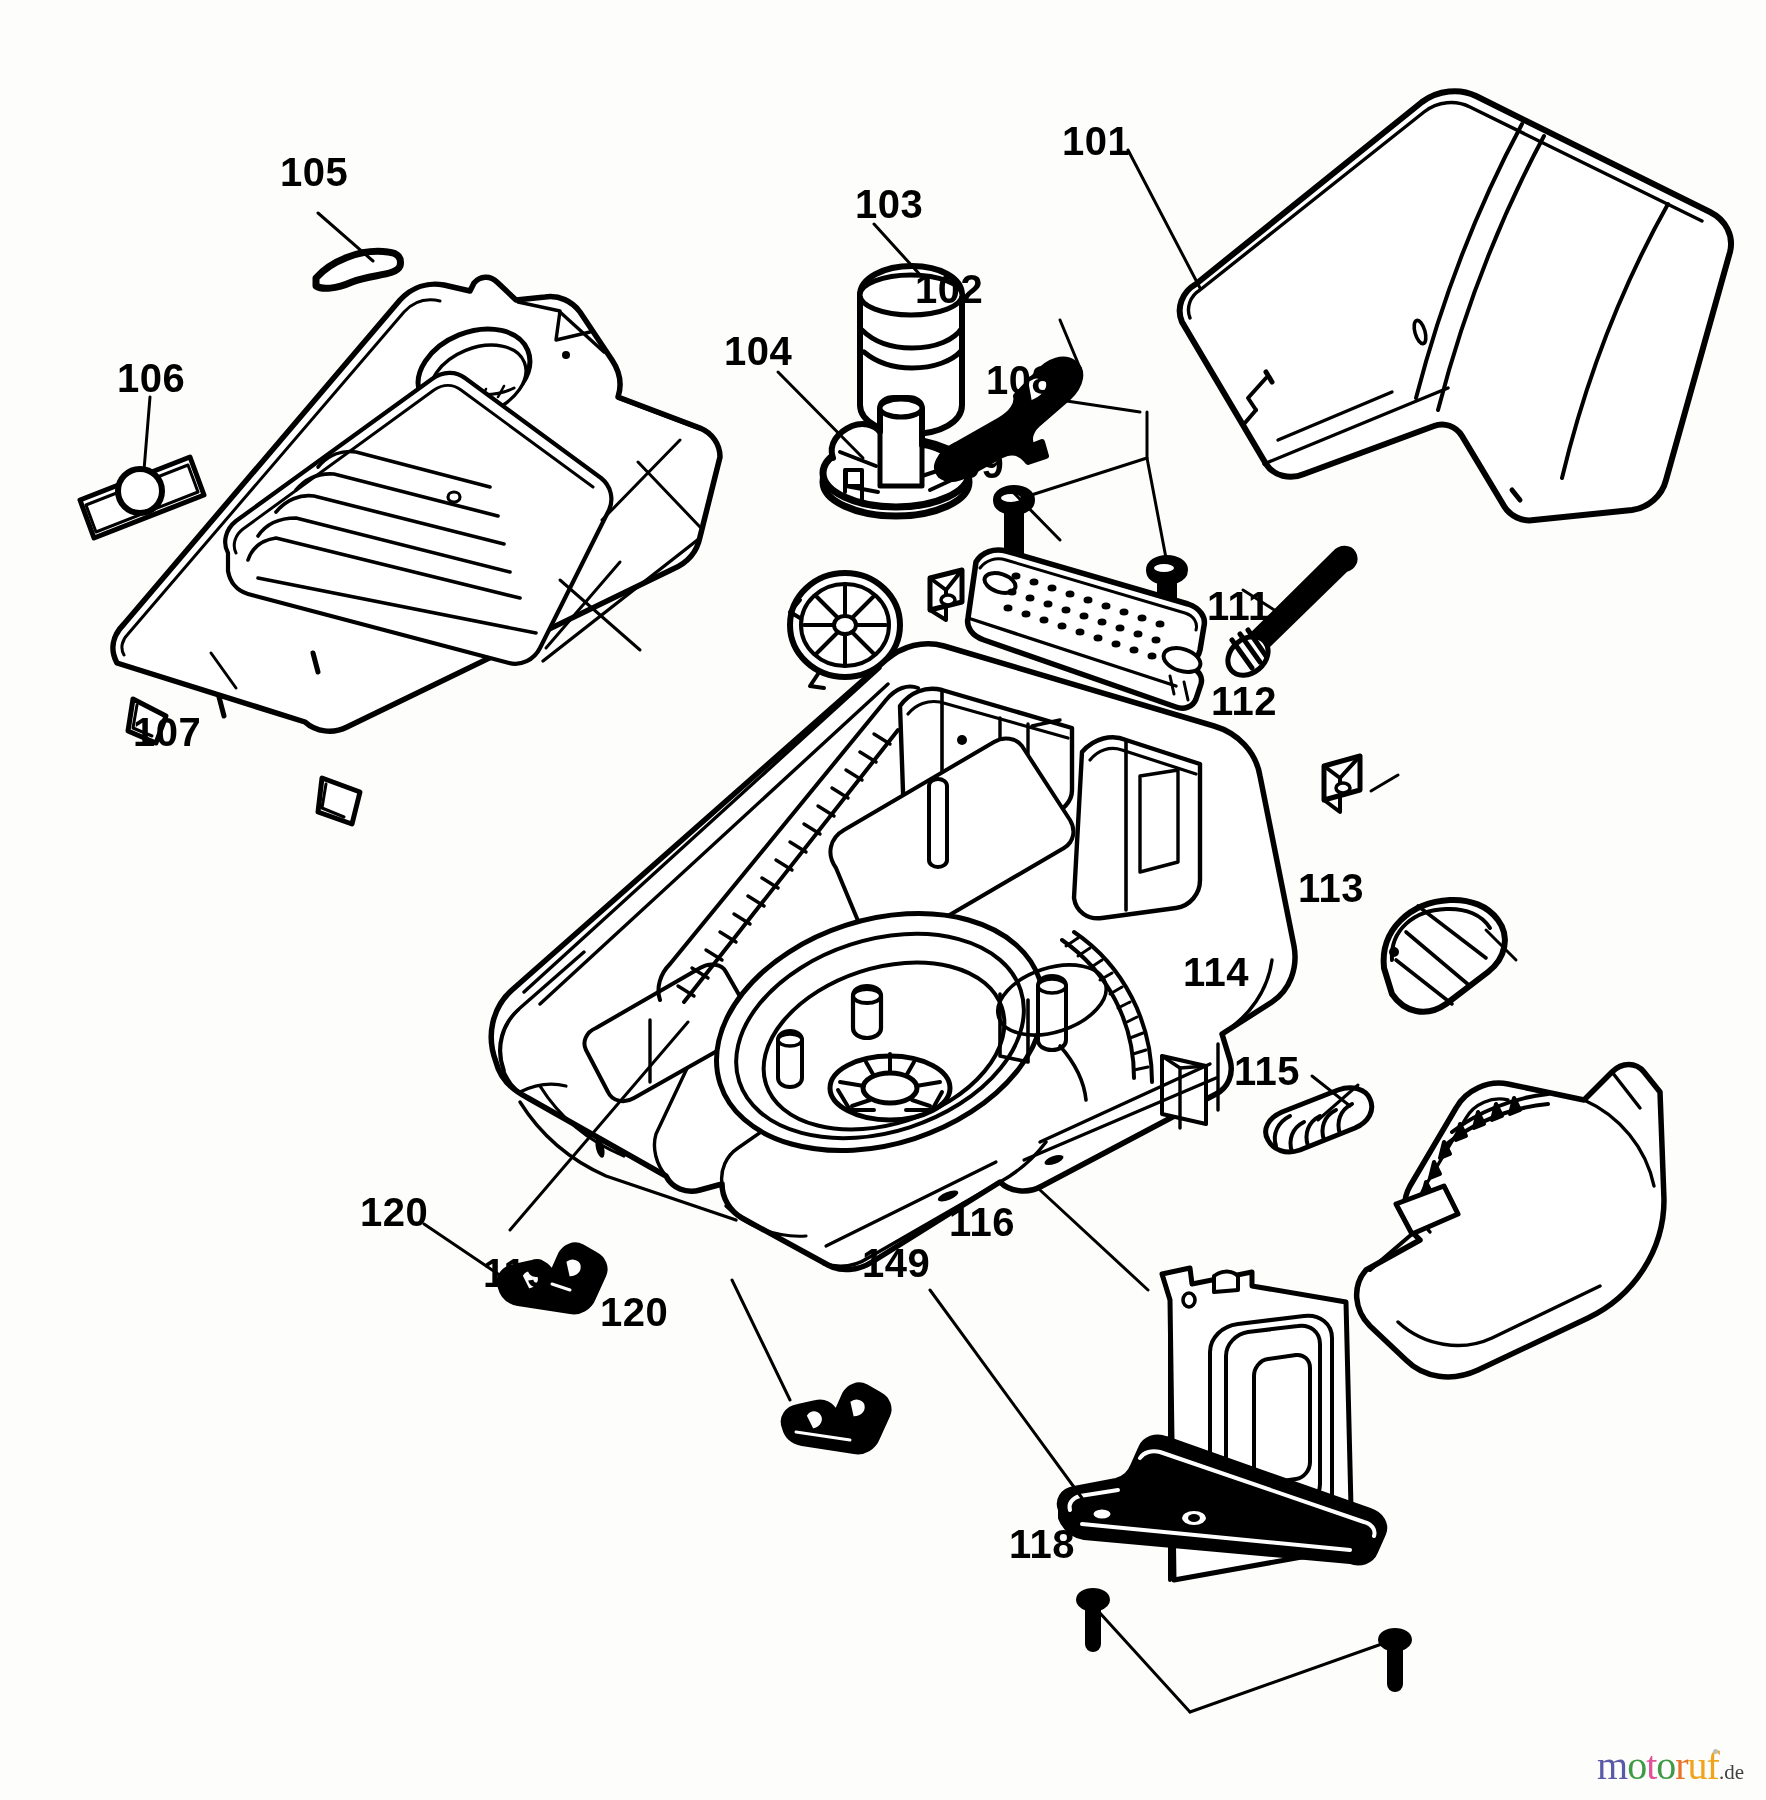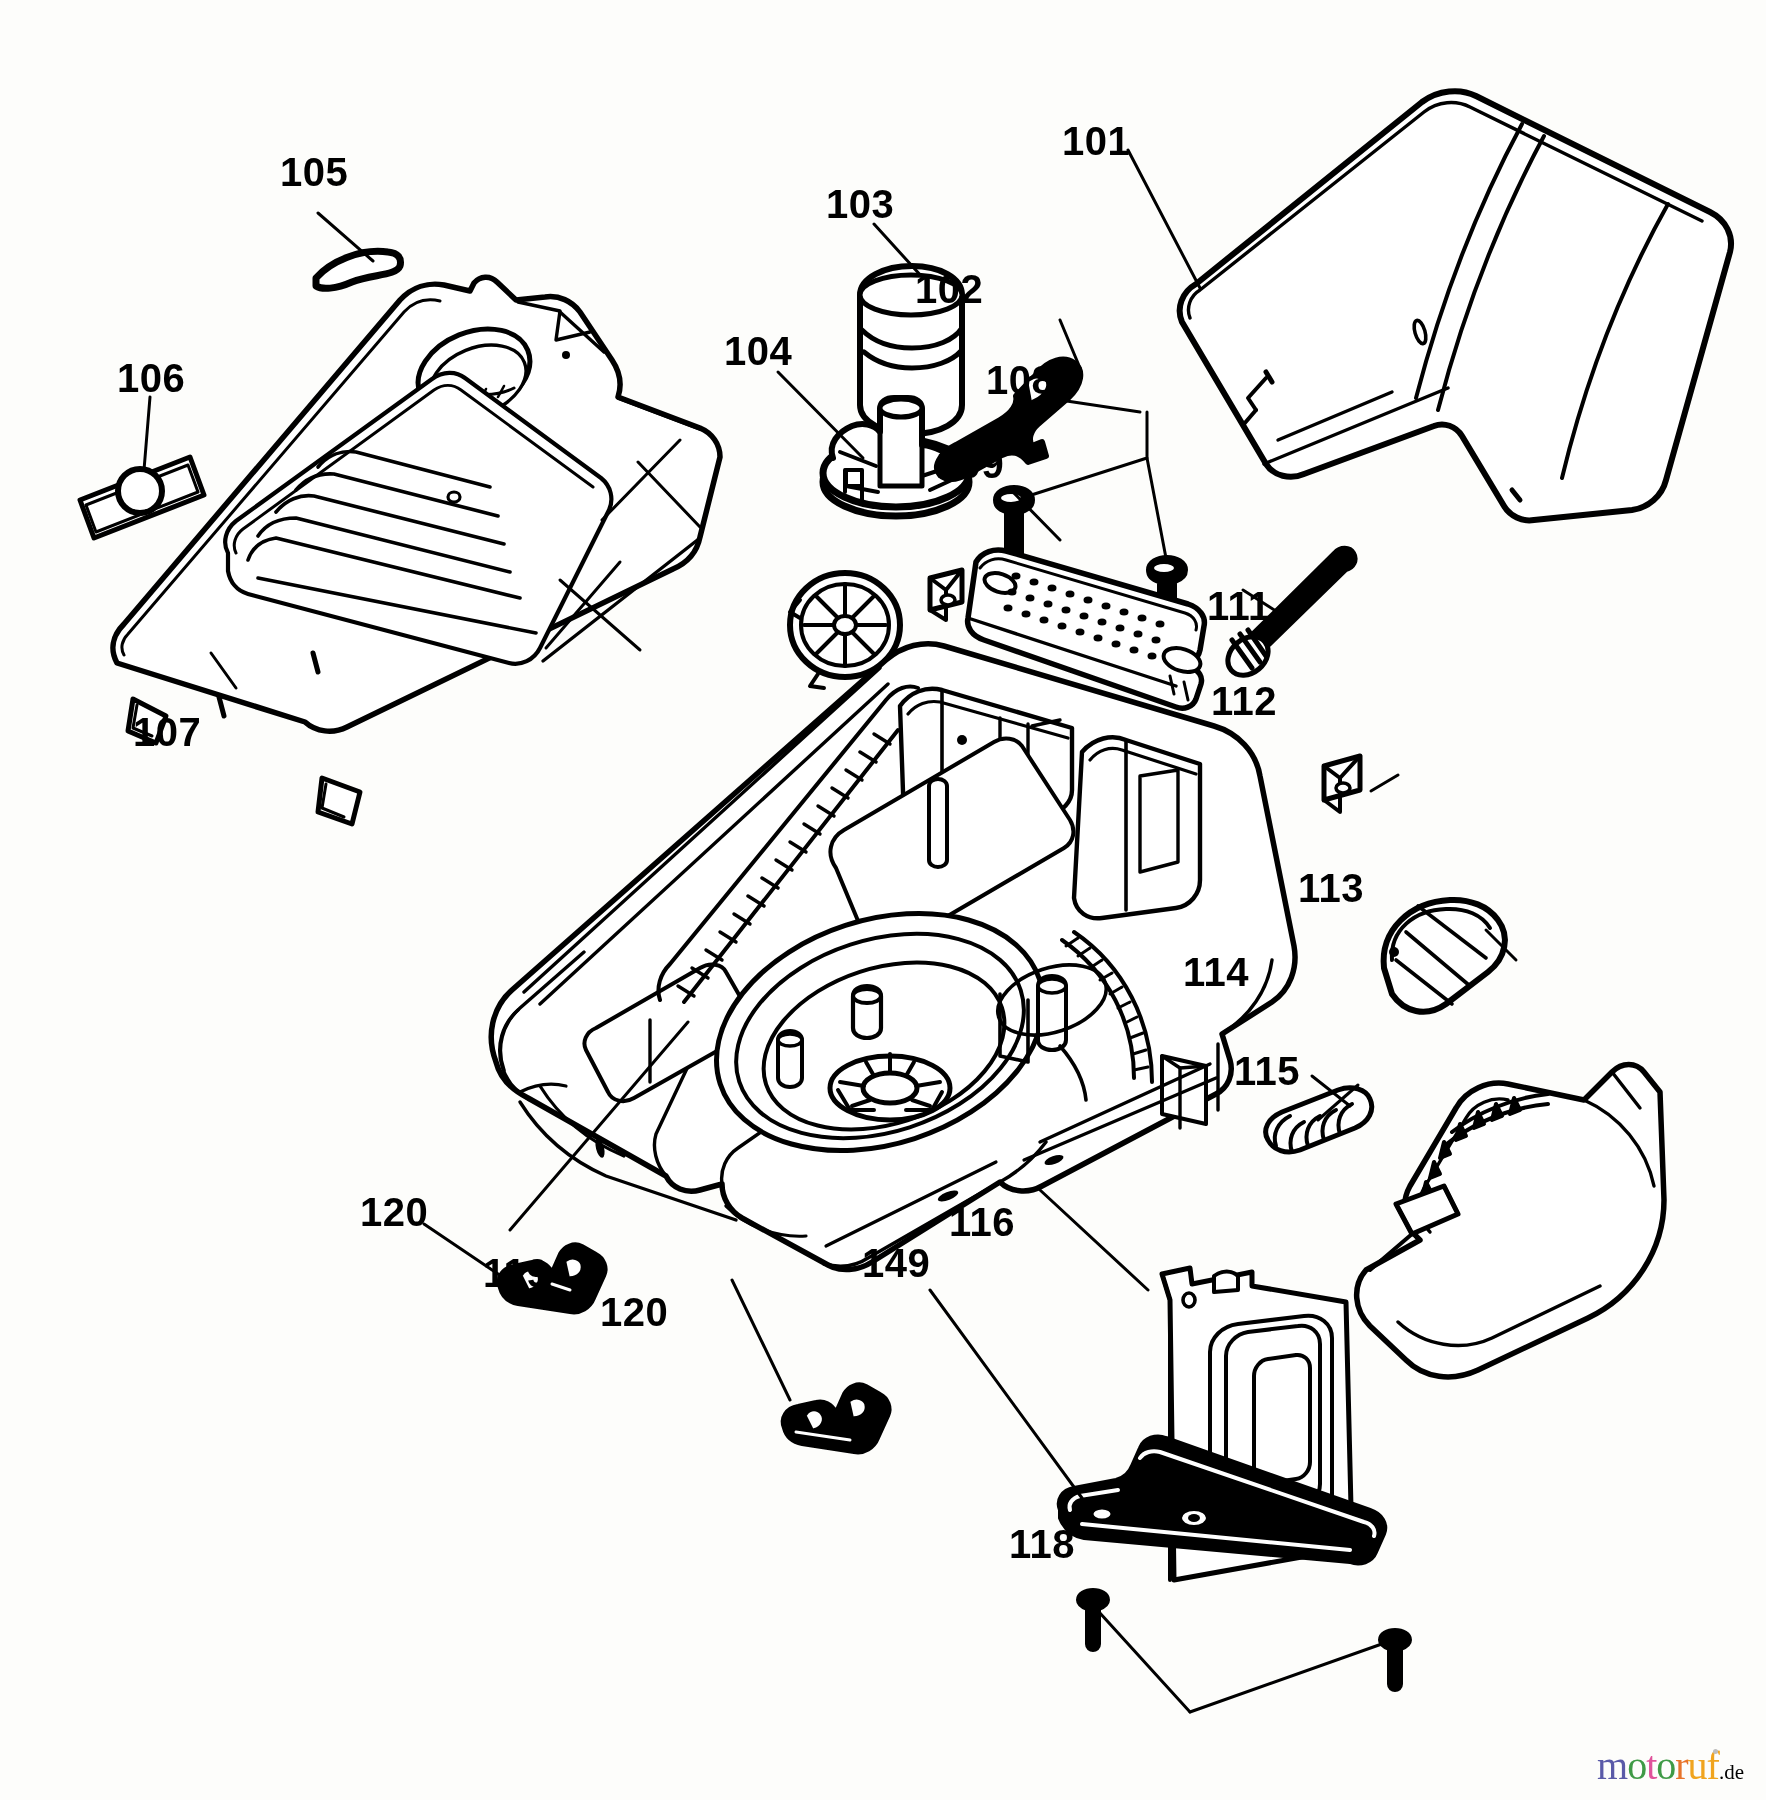--- a/index.html
+++ b/index.html
@@ -43,21 +43,21 @@
     bottom: 14px;
     font-family: "Liberation Serif", serif;
     font-size: 40px;
     letter-spacing: -1px;
     line-height: 1;
     white-space: nowrap;
   }
   #watermark .ch { font-weight: normal; }
   #watermark .suffix {
     font-size: 21px;
-    color: #000000;
+    color: #404040;
     letter-spacing: 0;
   }
   #watermark .dot-acc {
     position: relative;
     display: inline-block;
     width: 0;
   }
   #watermark .dot-acc i {
     position: absolute;
     left: -6px;
@@ -482,21 +482,21 @@
         <path d="M850 1400 C856 1396 864 1398 866 1404 C868 1412 862 1418 854 1418" fill="#fff" stroke-width="3.4"></path>
         <path d="M796 1432 L850 1440" stroke="#fff" stroke-width="3"></path>
       </g>
       <path d="M732 1280 L790 1400" stroke-width="3" transform="translate(0,0)"></path>
 
     </g>
   </svg>
 
   <div class="callout" style="left:1062px; top:121px;">101</div>
   <div class="callout" style="left:915px; top:269px;">102</div>
-  <div class="callout" style="left:826px; top:184px;">103</div>
+  <div class="callout" style="left:855px; top:184px;">103</div>
   <div class="callout" style="left:676px; top:331px;margin-left:48px;">104</div>
   <div class="callout" style="left:232px; top:152px;margin-left:48px;">105</div>
   <div class="callout" style="left:117px; top:358px;">106</div>
   <div class="callout" style="left:133px; top:712px;">107</div>
   <div class="callout" style="left:986px; top:360px;">108</div>
   <div class="callout" style="left:936px; top:444px;">109</div>
   <div class="callout" style="left:1171px; top:586px;margin-left:36px;">111</div>
   <div class="callout" style="left:1211px; top:681px;">112</div>
   <div class="callout" style="left:1298px; top:868px;">113</div>
   <div class="callout" style="left:1183px; top:952px;">114</div>

